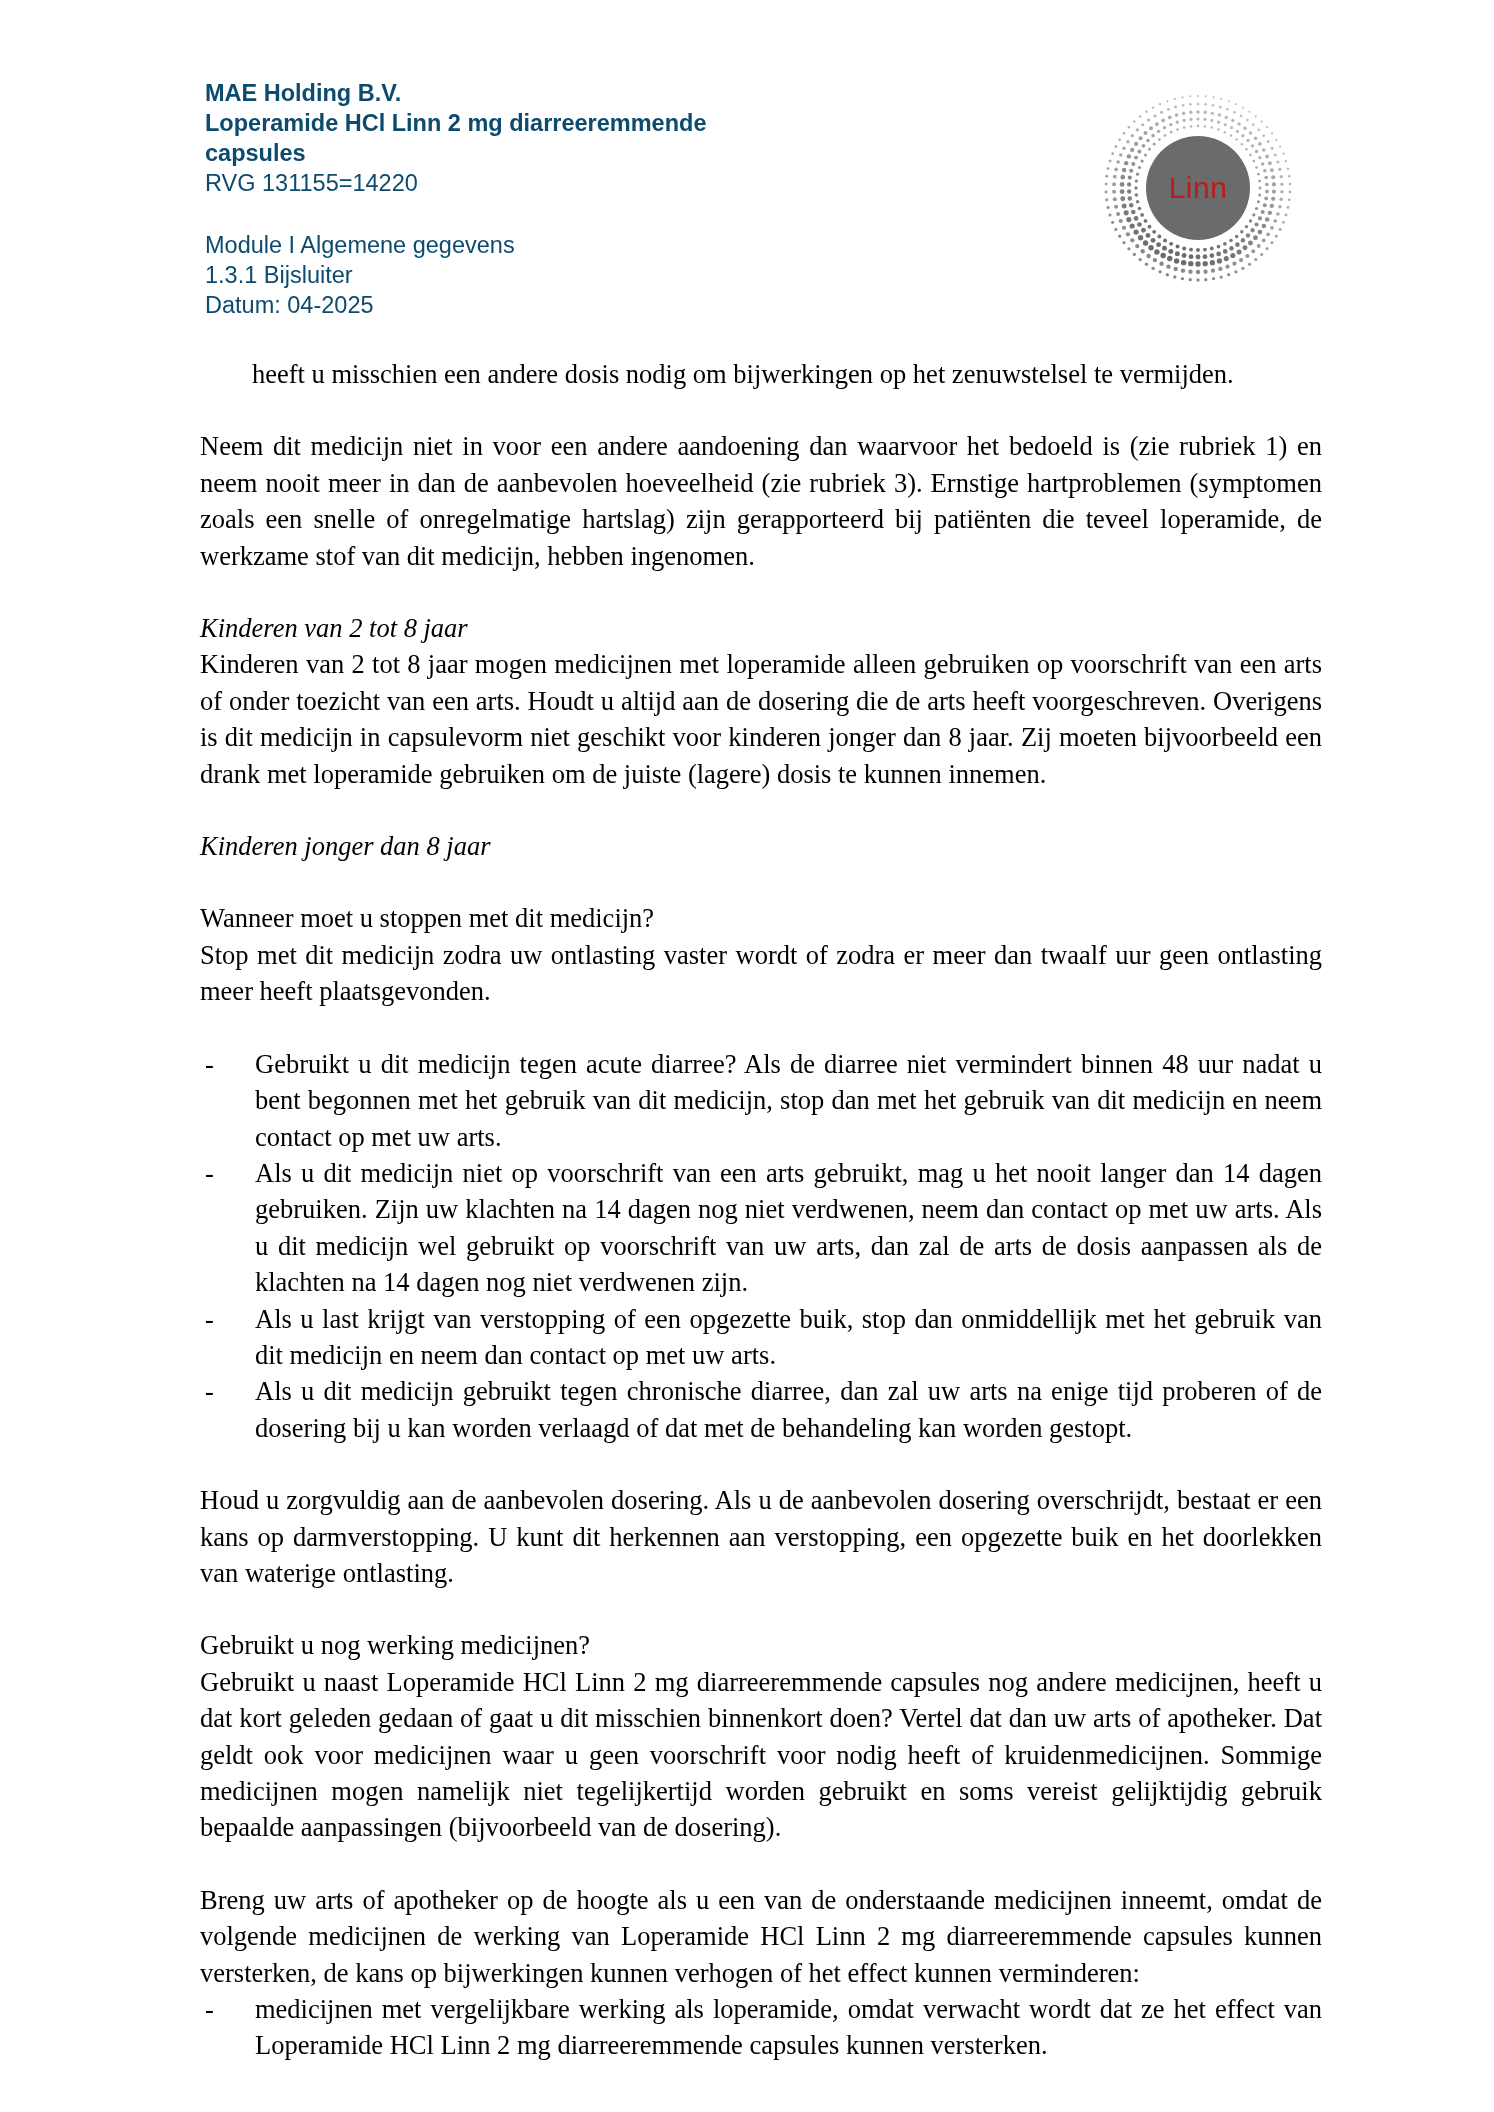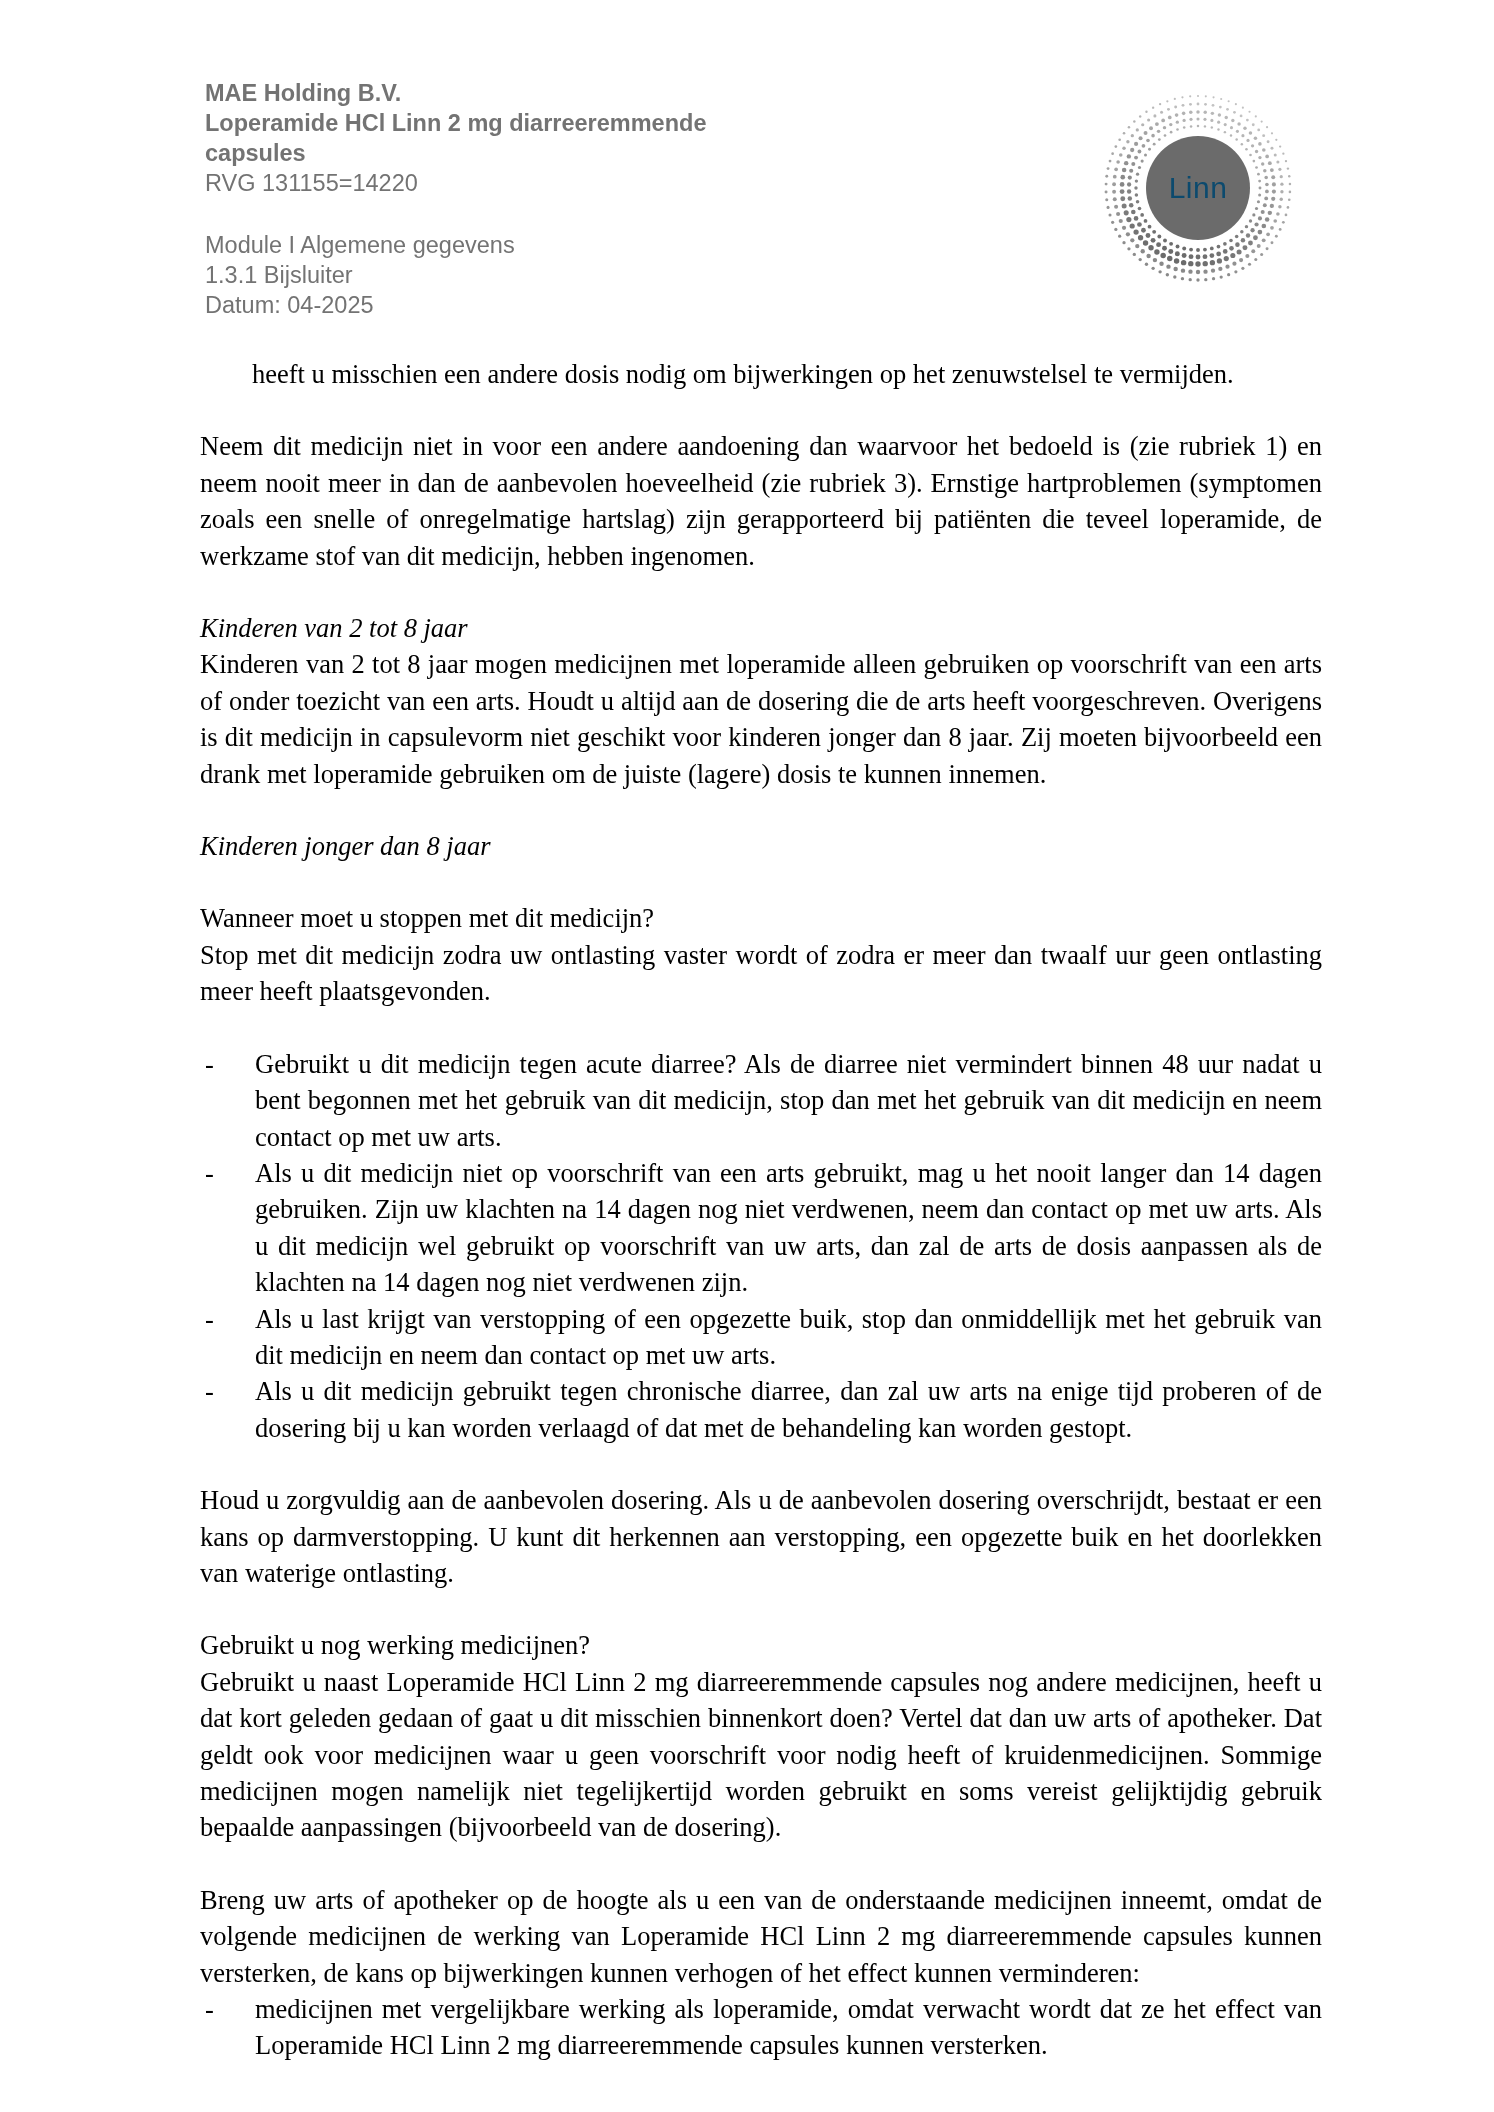--- a/index.html
+++ b/index.html
@@ -28,21 +28,21 @@
   .header {
     position: absolute;
     left: 205px;
     top: 78px;
     width: 880px;
   }
   .hdr-sans {
     font-family: "Liberation Sans", "DejaVu Sans", sans-serif;
     font-size: 23.5px;
     line-height: 30px;
-    color: #737373;
+    color: #0c4a6e;
   }
   .hdr-bold {
     font-weight: bold;
   }
   .hdr-block-2 {
     margin-top: 32px;
   }
   .hdr-line {
     white-space: nowrap;
   }
@@ -65,21 +65,21 @@
     left: 0;
     top: 0;
     width: 200px;
     height: 200px;
     display: flex;
     align-items: center;
     justify-content: center;
     font-family: "Liberation Sans", "DejaVu Sans", sans-serif;
     font-size: 30px;
     font-weight: normal;
-    color: #0c4a6e;
+    color: #b91c1c;
     letter-spacing: 0.5px;
     pointer-events: none;
   }
 
   
   .content {
     position: absolute;
     left: 200px;
     top: 356px;
     width: 1122px;

